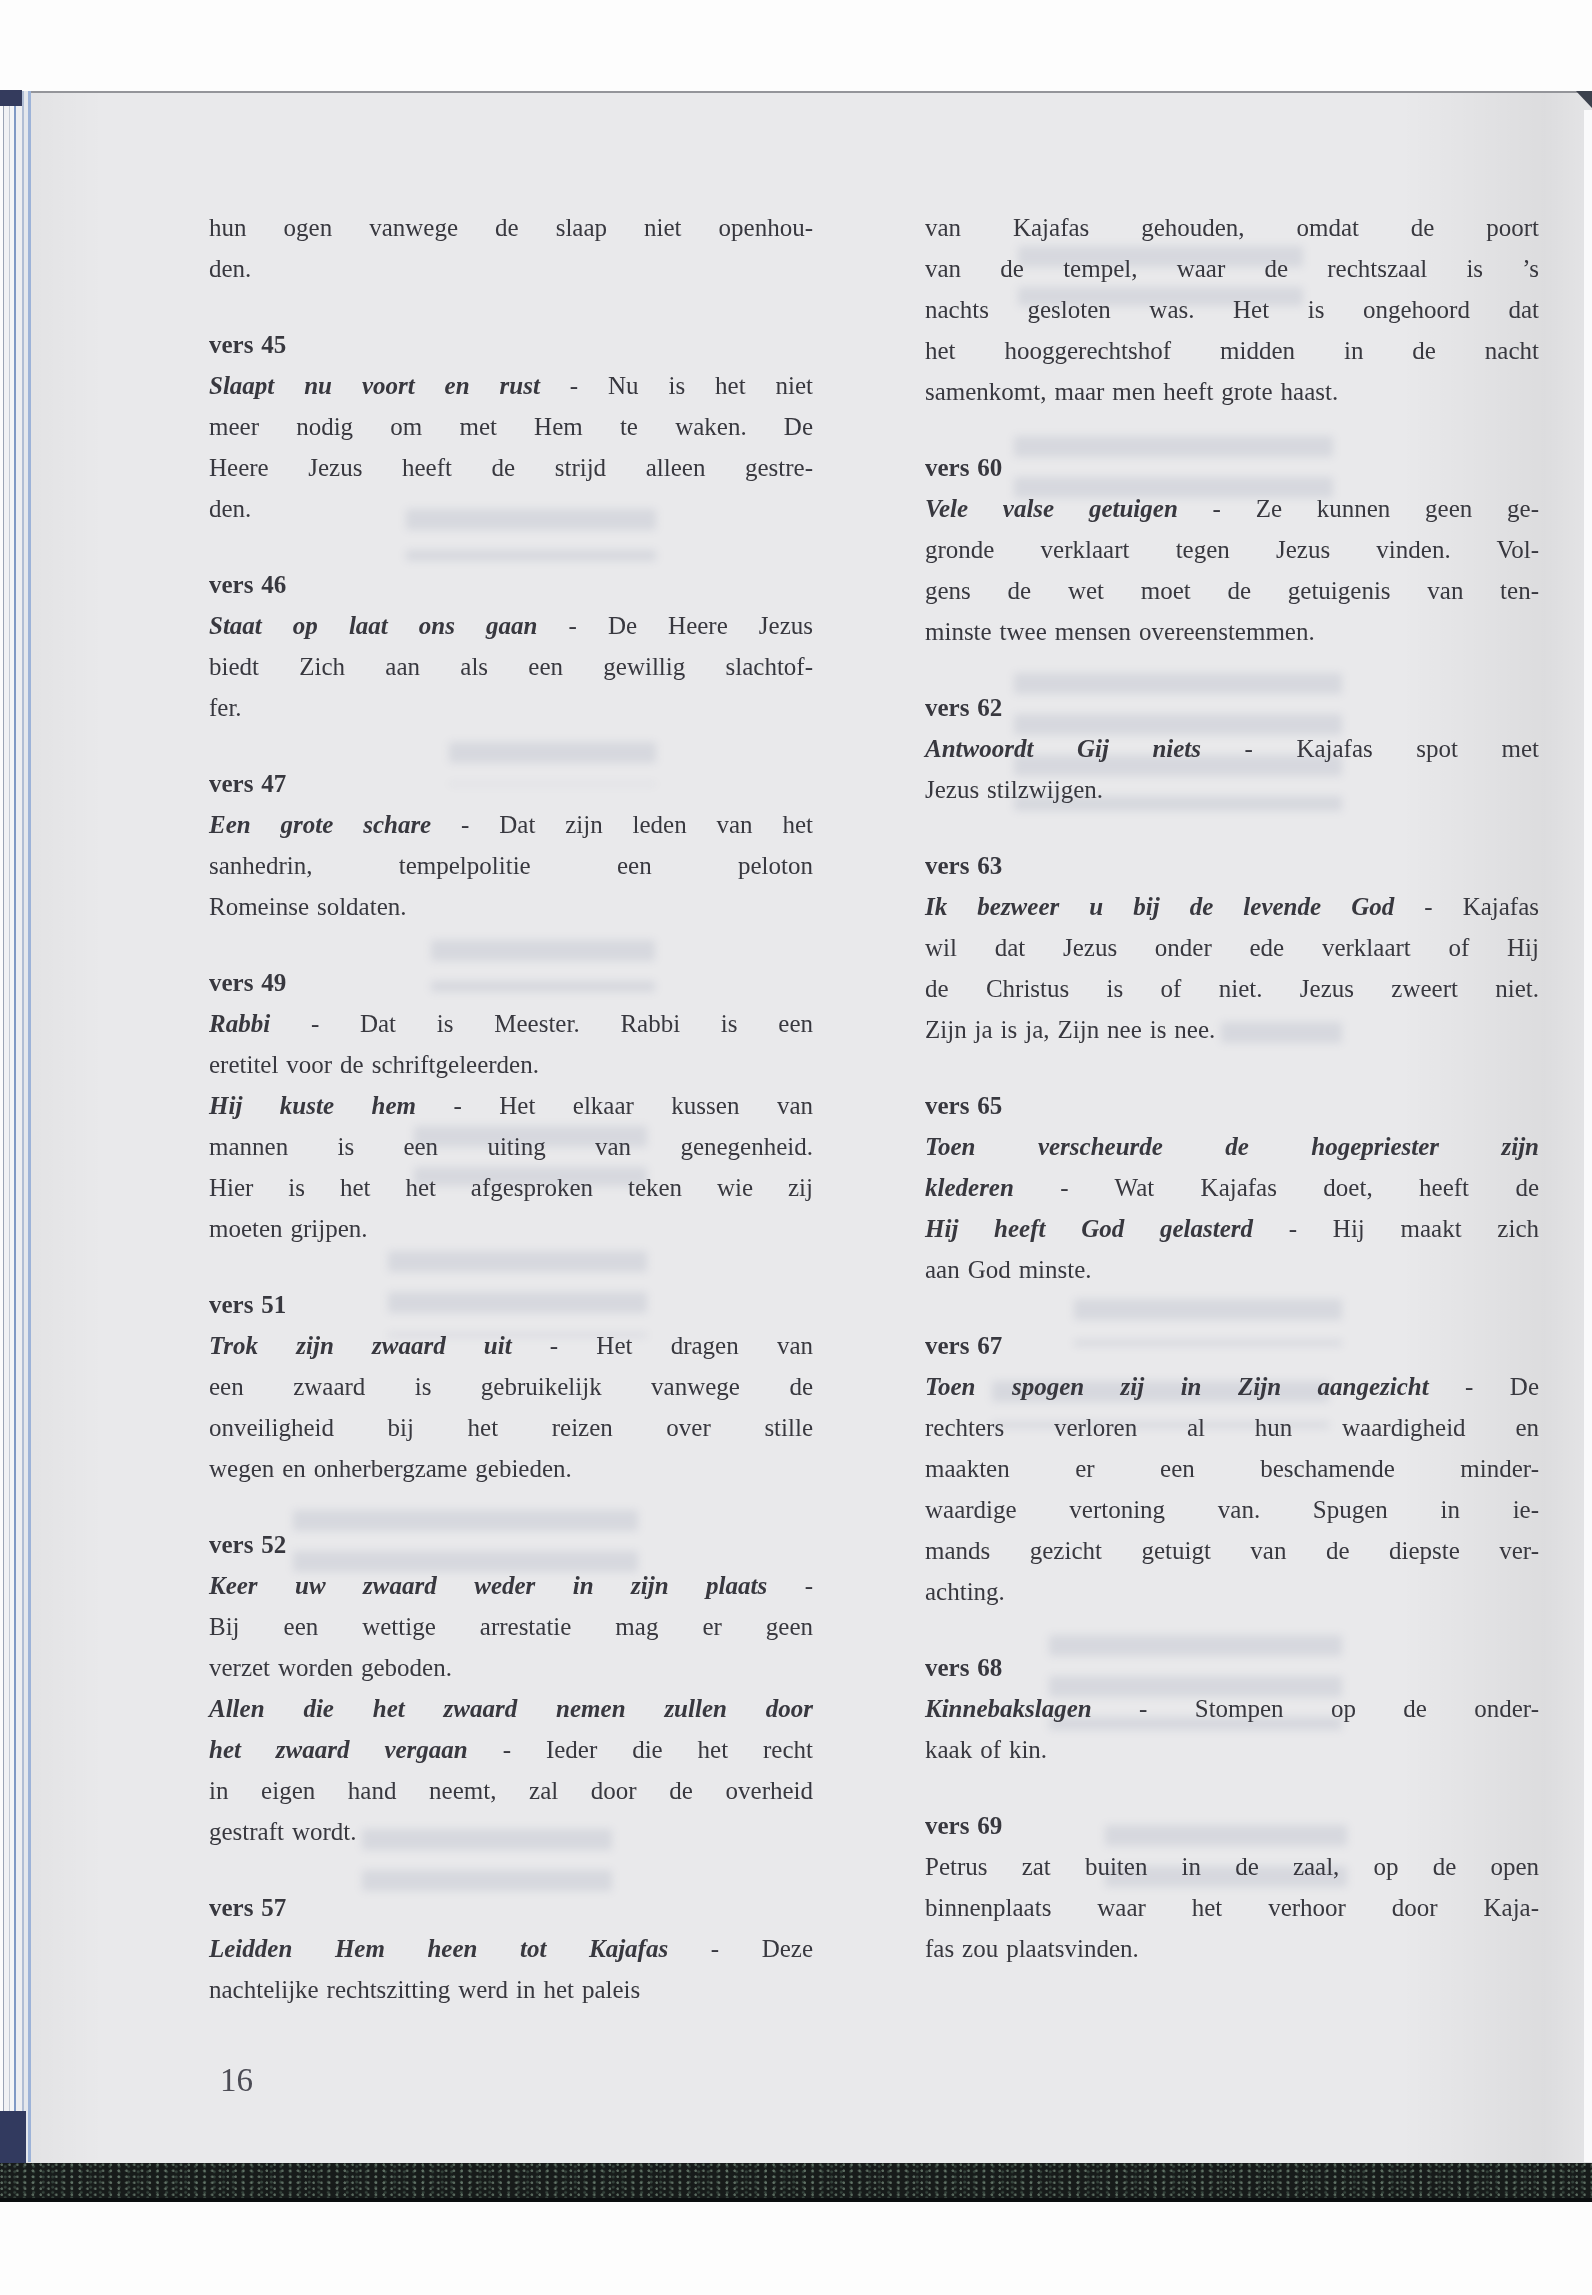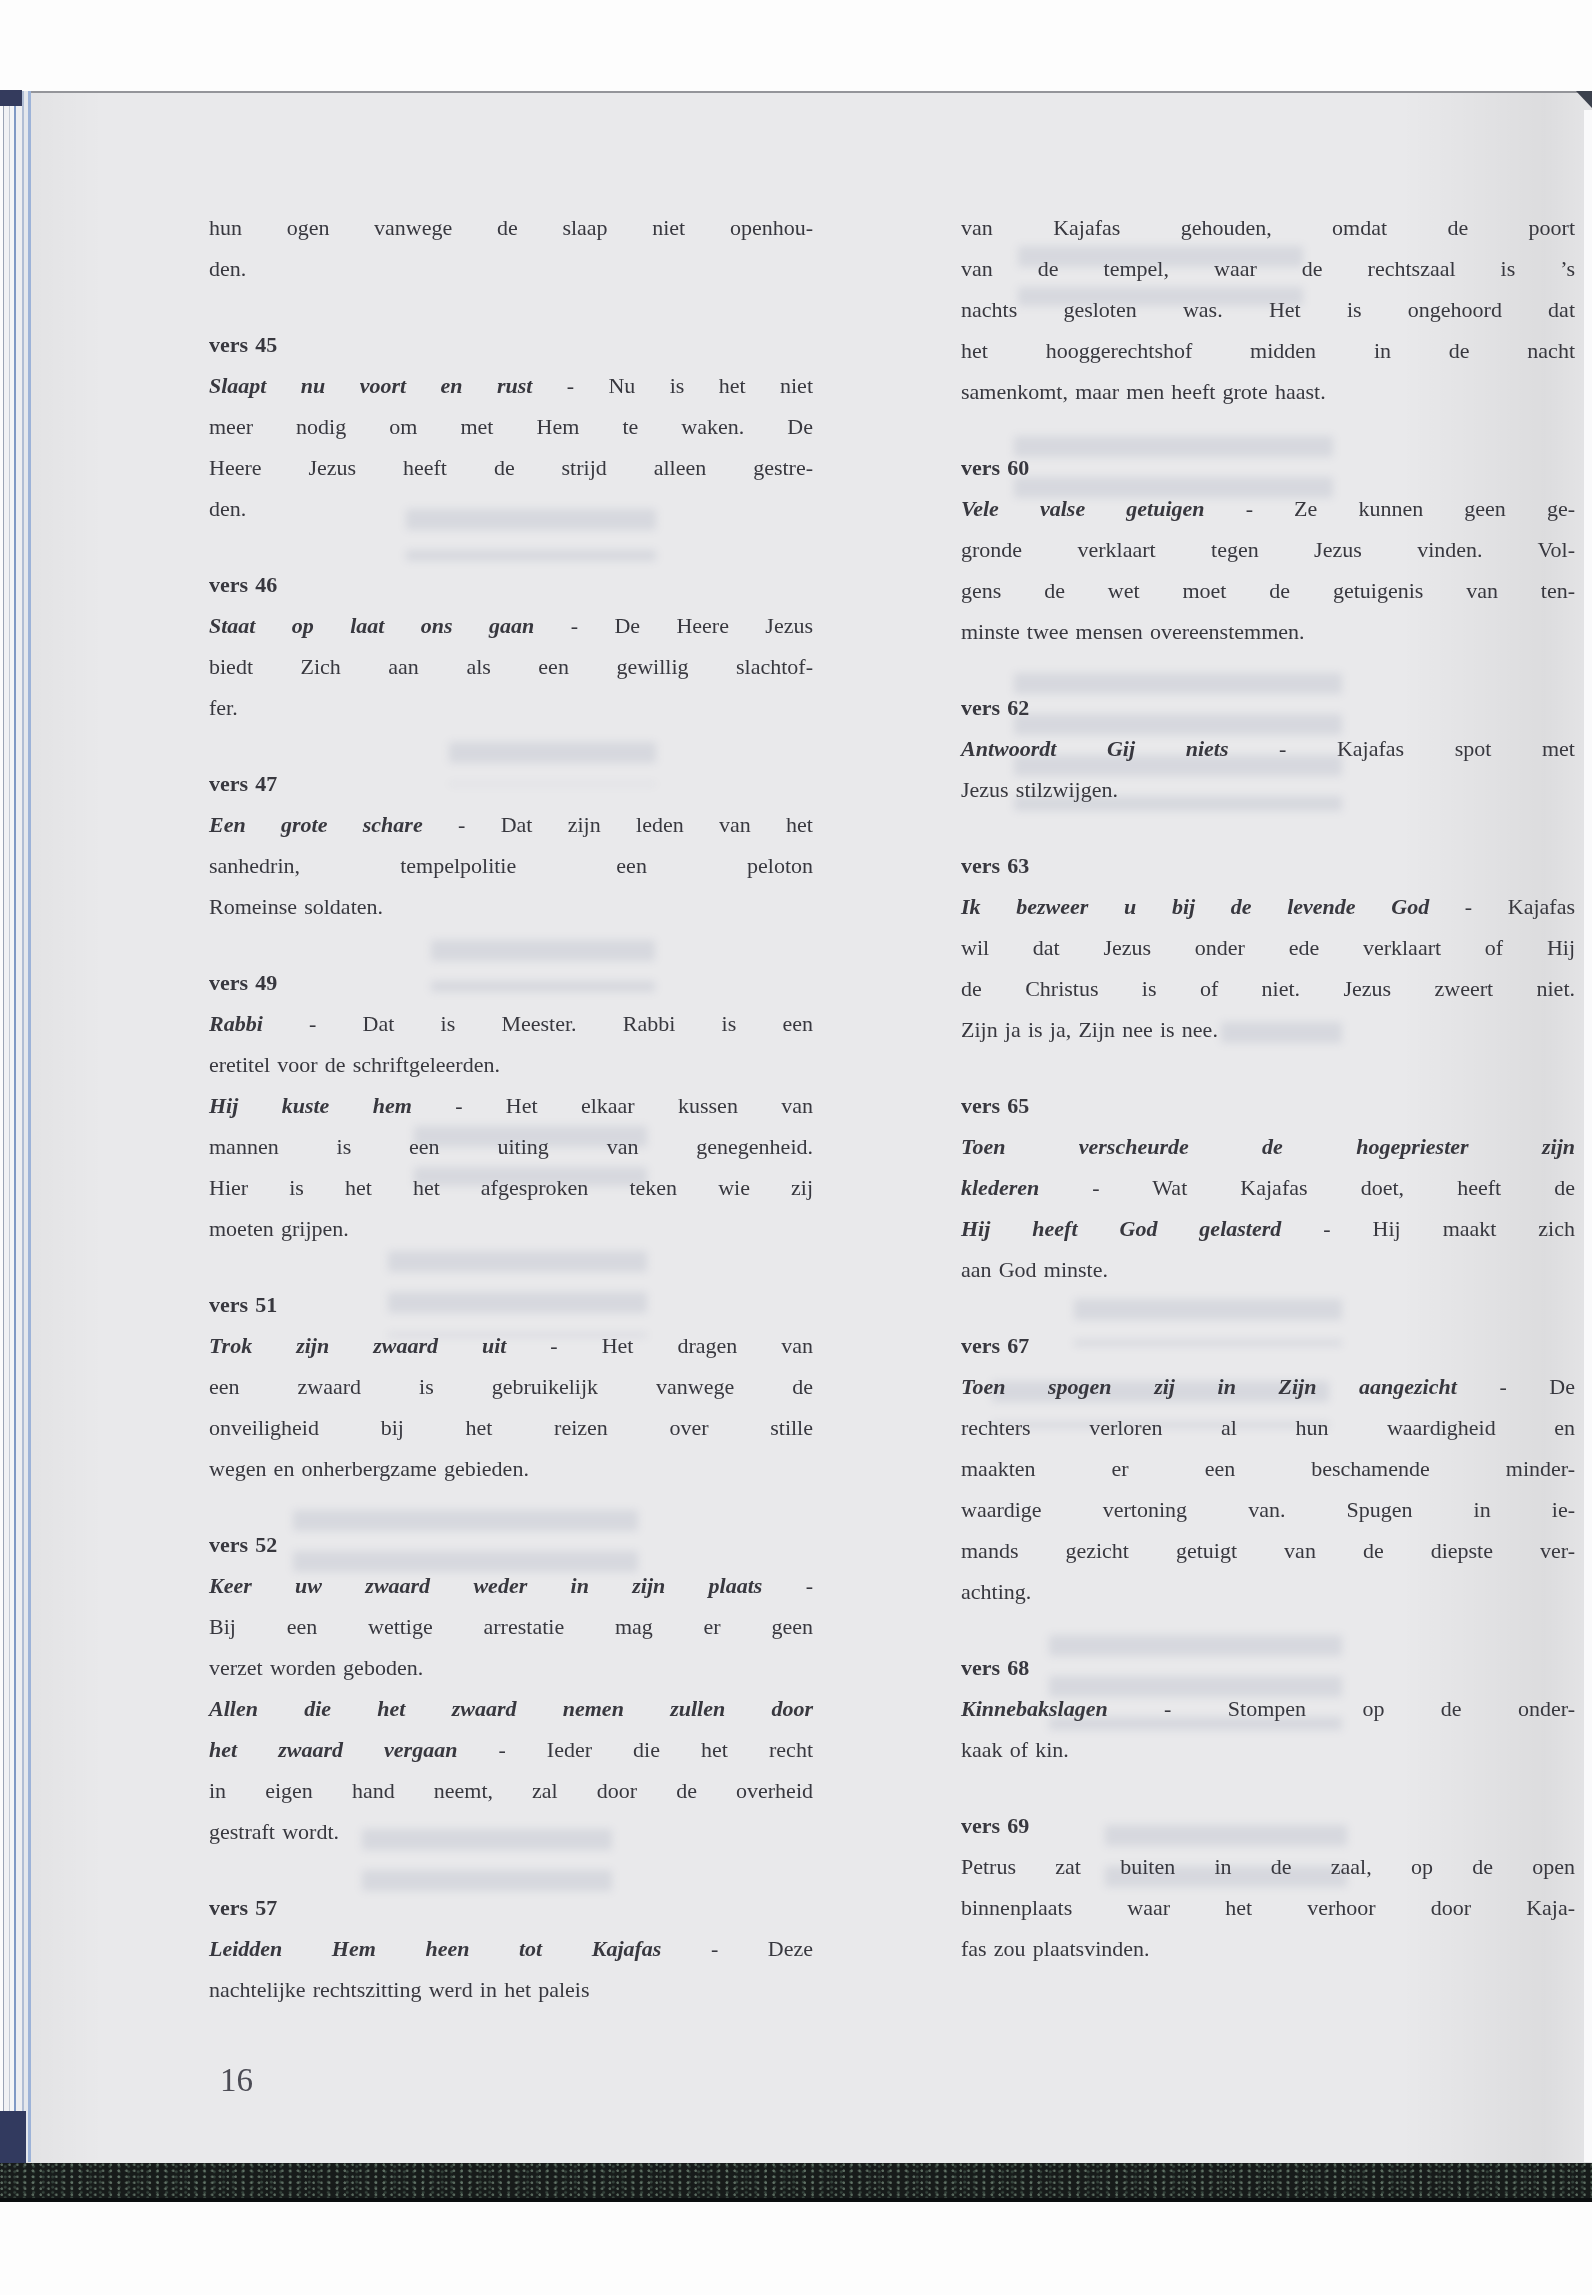--- a/index.html
+++ b/index.html
@@ -56,23 +56,23 @@
       radial-gradient(circle at 1.7px 1.7px, rgba(115,135,120,0.75) 1px, rgba(0,0,0,0) 1.6px),
       radial-gradient(circle at 5.2px 3.5px, rgba(55,70,62,0.9) 1.1px, rgba(0,0,0,0) 1.7px);
     background-size:7.8px 6px,9.5px 5.2px;
     border-bottom:4.3px solid #0b0e0f;
   }
   
   .columns{
     position:absolute;left:209px;top:114px;
     display:flex;gap:112px;
   }
-  .col{font-size:22px;line-height:41px;word-spacing:1.7px;}
+  .col{font-size:25px;line-height:41px;word-spacing:1.7px;}
   .col-left{width:604px;}
-  .col-right{width:614px;margin-left:36px;}
+  .col-right{width:614px;}
   .heading{font-weight:bold;margin-top:35px;}
   .block:first-child .para{margin-top:0;}
   .line{min-height:41px;}
   .just{text-align:justify;text-align-last:justify;}
   .lead{font-weight:bold;font-style:italic;}
   .pagenum{
     position:absolute;left:220px;top:1969px;
     font-size:33px;color:#4c4c55;
   }
   

